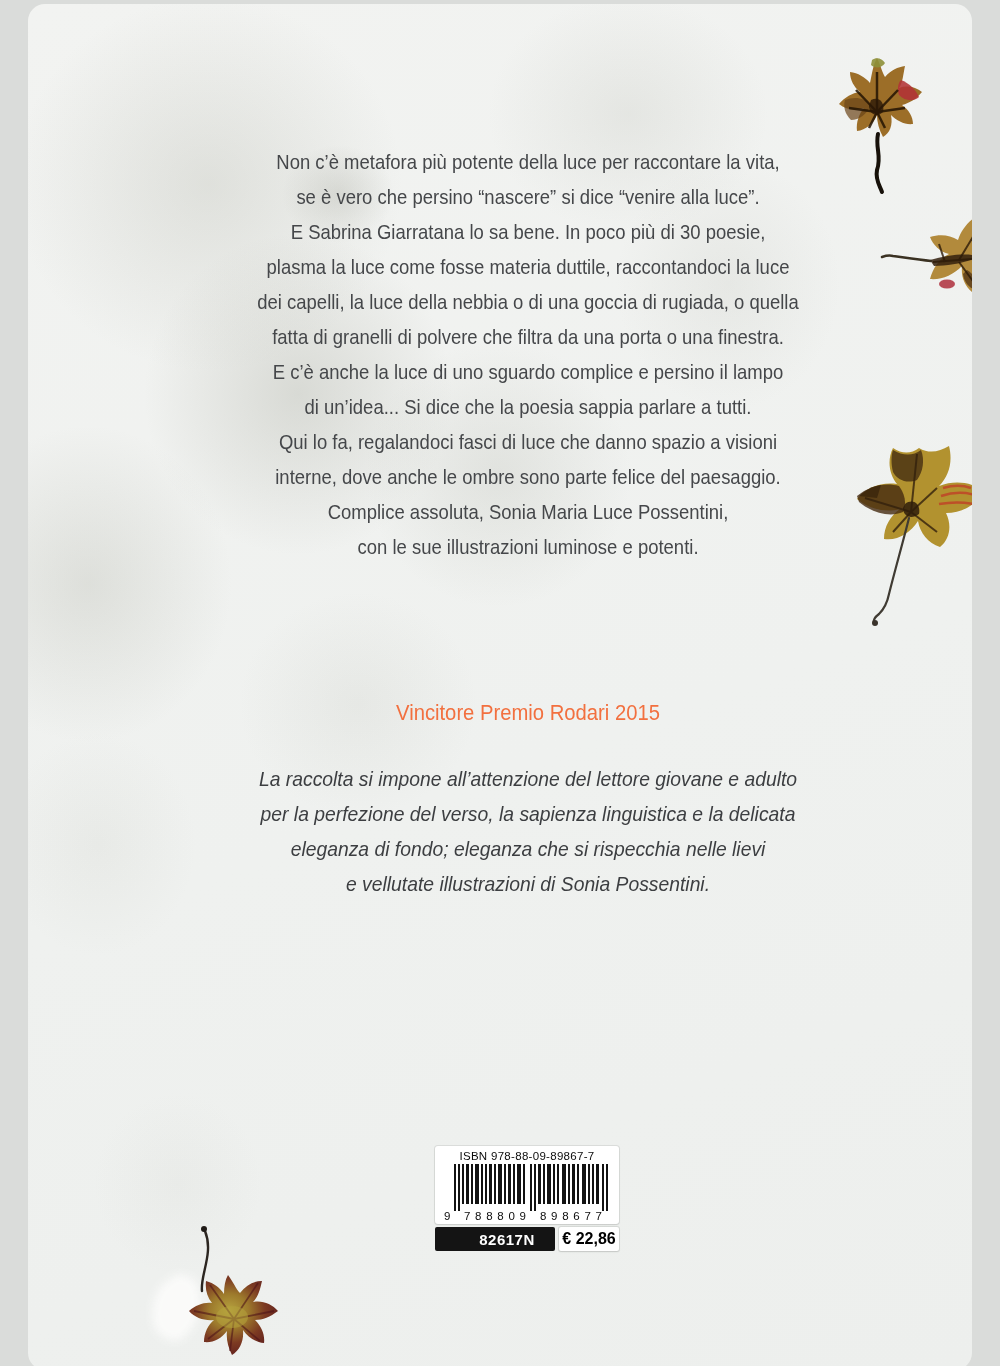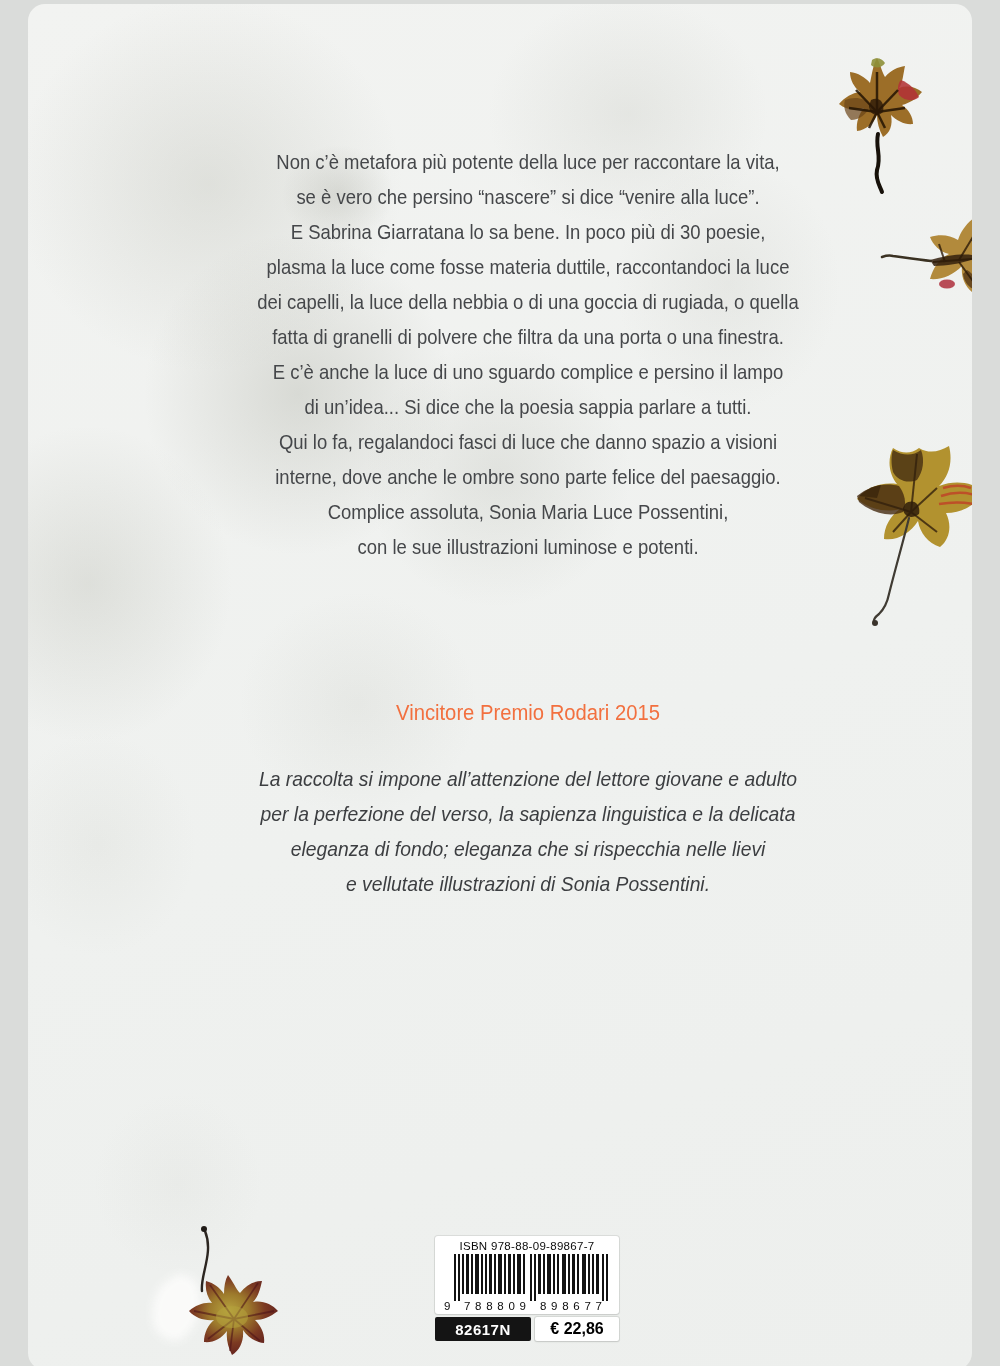--- a/index.html
+++ b/index.html
@@ -39,32 +39,32 @@
     transform:scaleX(.92);transform-origin:50% 0;
   }
   .review .line{white-space:nowrap;}
 
   .leaf{position:absolute;pointer-events:none;}
   .leafA{left:797px;top:46px;}
   .leafB{left:851px;top:196px;}
   .leafC{left:813px;top:434px;}
   .leafD{left:118px;top:1213px;}
 
-  .barcode-label{position:absolute;left:407px;top:1232px;width:184px;}
+  .barcode-label{position:absolute;left:407px;top:1142px;width:184px;}
   .barcode-box{
     background:#ffffff;border-radius:3px;padding:4px 5px 2px;
     box-shadow:0 0 0 1px rgba(60,62,58,.10),0 1px 2px rgba(60,62,58,.12);
   }
   .isbn{font-size:11.5px;letter-spacing:.3px;text-align:center;color:#0c0c0c;white-space:nowrap;}
   svg.bars{display:block;margin:2px auto 0;}
   .code-row{display:flex;gap:4px;margin-top:3px;height:24px;}
   .code-black{
     flex:0 0 96px;background:#141414;color:#ffffff;border-radius:2px;
     font-weight:bold;font-size:15px;letter-spacing:.5px;
-    display:flex;align-items:center;justify-content:center;
+    display:flex;align-items:center;justify-content:center;padding-left:24px;
   }
   .price{
     flex:1;background:#ffffff;color:#000000;border-radius:2px;
     font-weight:bold;font-size:16px;
     display:flex;align-items:center;justify-content:center;
     box-shadow:0 0 0 1px rgba(60,62,58,.12),0 1px 2px rgba(60,62,58,.12);
   }
 </style>
 </head>
 <body>

